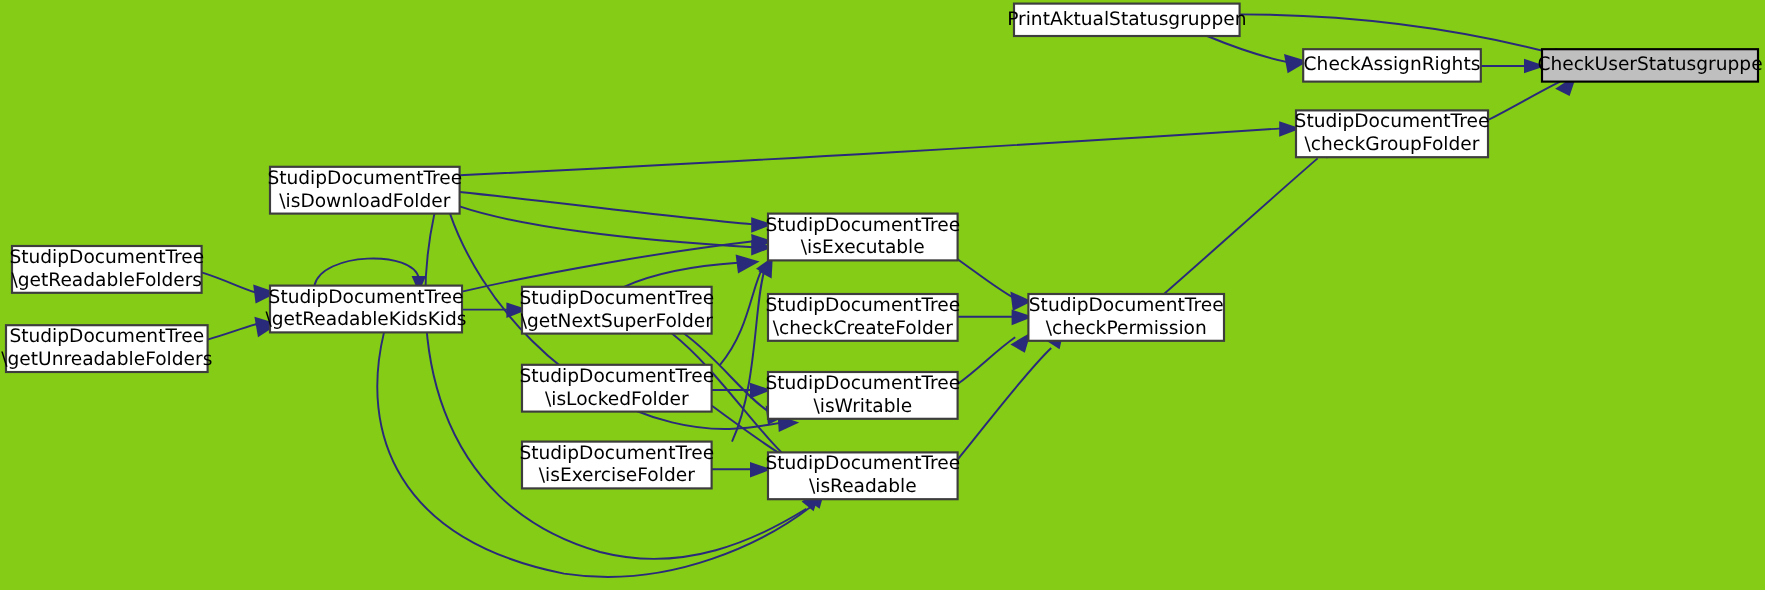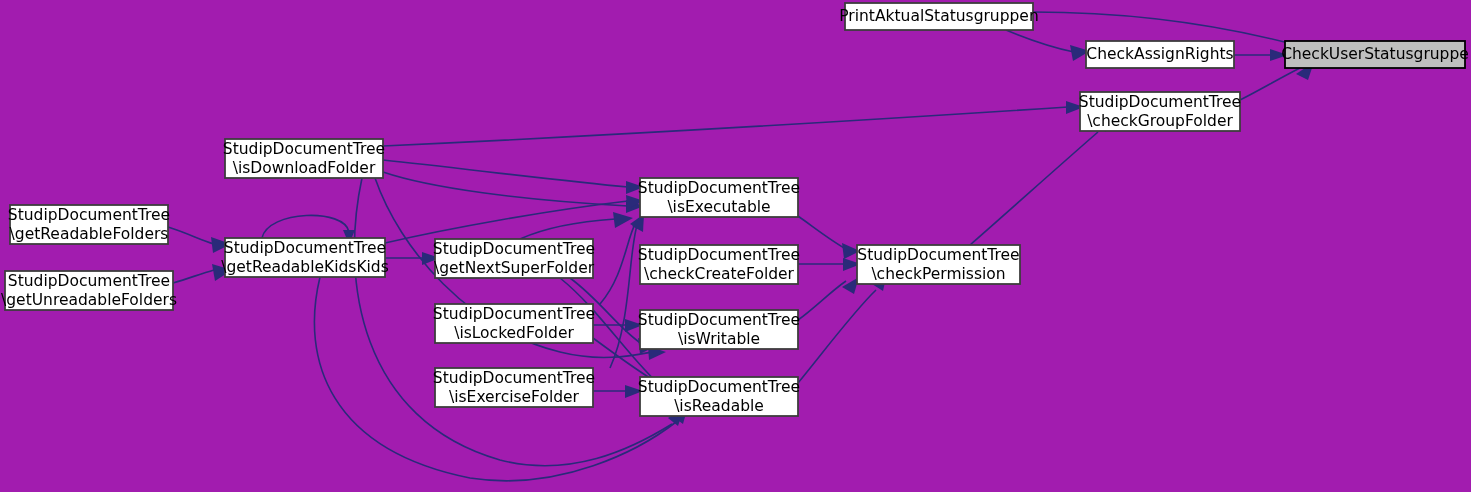--- a/index.html
+++ b/index.html
@@ -4,21 +4,21 @@
 <style>
   html, body {
     margin: 0;
     padding: 0;
     background: #ffffff;
   }
   #callgraph-root {
     position: relative;
     width: 1471px;
     height: 492px;
-    background: #a21caf;
+    background: #84cc16;
     font-family: "DejaVu Sans", "Liberation Sans", sans-serif;
     overflow: hidden;
   }
   svg.graph-canvas {
     position: absolute;
     top: 0;
     left: 0;
     width: 1471px;
     height: 492px;
   }

